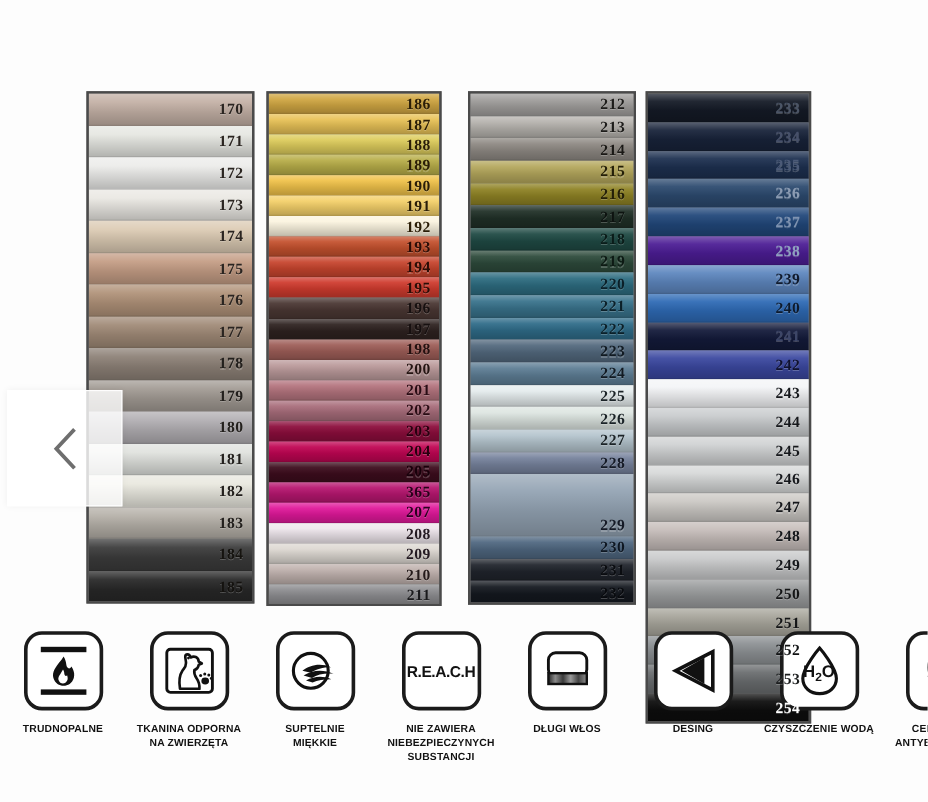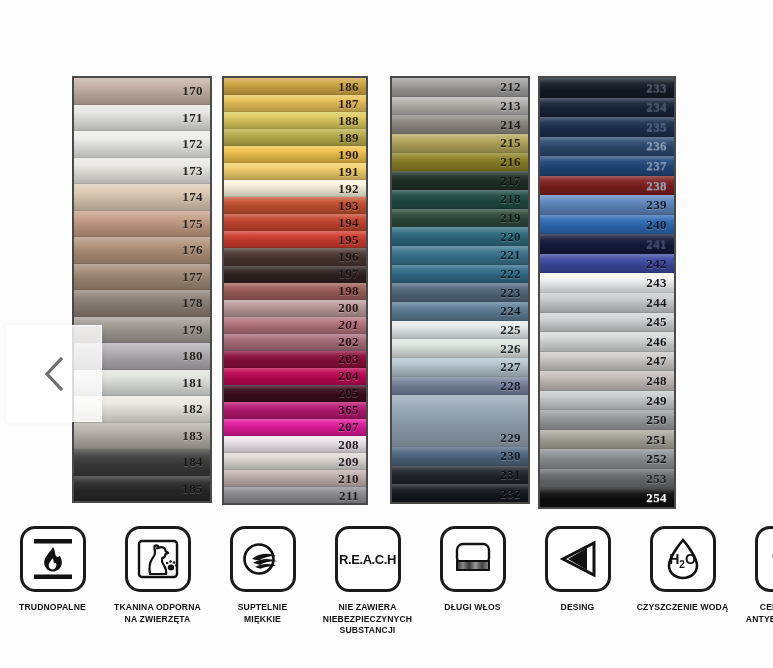--- a/index.html
+++ b/index.html
@@ -226,21 +226,21 @@
           <span class="num" style="color: rgb(23, 16, 16);">197</span>
         </div>
         <div class="swatch" style="background: rgb(158, 94, 88);">
           <div class="sheen"></div>
           <span class="num" style="color: rgb(36, 16, 15);">198</span>
         </div>
         <div class="swatch" style="background: rgb(187, 154, 155);">
           <div class="sheen"></div>
           <span class="num" style="color: rgb(36, 21, 18);">200</span>
         </div>
-        <div class="swatch" style="background: rgb(180, 116, 126); font-style: italic;">
+        <div class="swatch" style="background: rgb(180, 116, 126);">
           <div class="sheen"></div>
           <span class="num" style="color: rgb(42, 12, 20);">201</span>
         </div>
         <div class="swatch" style="background: rgb(168, 109, 123);">
           <div class="sheen"></div>
           <span class="num" style="color: rgb(42, 12, 20);">202</span>
         </div>
         <div class="swatch" style="background: rgb(140, 13, 60);">
           <div class="sheen"></div>
           <span class="num" style="color: rgb(40, 0, 15);">203</span>
@@ -357,42 +357,42 @@
         </div>
         <div class="swatch" style="background: rgb(32, 36, 44);">
           <div class="sheen"></div>
           <span class="num" style="color: rgb(10, 12, 16);">231</span>
         </div>
         <div class="swatch" style="background: rgb(20, 24, 31);">
           <div class="sheen"></div>
           <span class="num" style="color: rgb(8, 10, 14);">232</span>
         </div>
       </div>
-      <div class="col" style="left: 538px; top: 76px; width: 138px; height: 433px;">
+      <div class="col" style="left: 538px; top: 76px; width: 138px; height: 527px;">
         <div class="swatch" style="background: rgb(20, 26, 38);">
           <div class="sheen"></div>
           <span class="num" style="color: rgb(75, 85, 103);">233</span>
         </div>
         <div class="swatch" style="background: rgb(24, 35, 58);">
           <div class="sheen"></div>
           <span class="num" style="color: rgb(70, 80, 106);">234</span>
         </div>
         <div class="swatch" style="background: rgb(29, 48, 80);">
           <div class="sheen"></div>
           <span class="num" style="color: rgb(75, 90, 120);">235</span>
         </div>
         <div class="swatch" style="background: rgb(44, 74, 111);">
           <div class="sheen"></div>
           <span class="num" style="color: rgb(140, 156, 179);">236</span>
         </div>
         <div class="swatch" style="background: rgb(33, 71, 122);">
           <div class="sheen"></div>
           <span class="num" style="color: rgb(127, 147, 177);">237</span>
         </div>
-        <div class="swatch" style="background: #7f1d1d;">
+        <div class="swatch" style="background: #4c1d95;">
           <div class="sheen"></div>
           <span class="num" style="color: rgb(142, 162, 191);">238</span>
         </div>
         <div class="swatch" style="background: rgb(94, 135, 191);">
           <div class="sheen"></div>
           <span class="num" style="color: rgb(16, 26, 44);">239</span>
         </div>
         <div class="swatch" style="background: rgb(46, 106, 181);">
           <div class="sheen"></div>
           <span class="num" style="color: rgb(13, 26, 44);">240</span>

